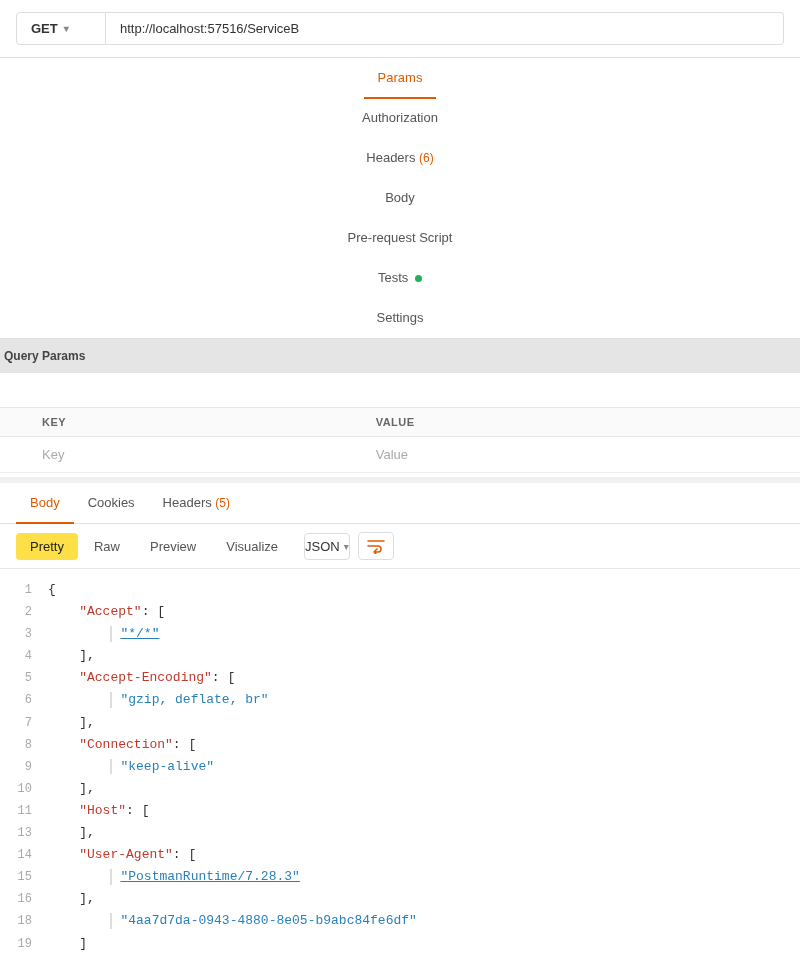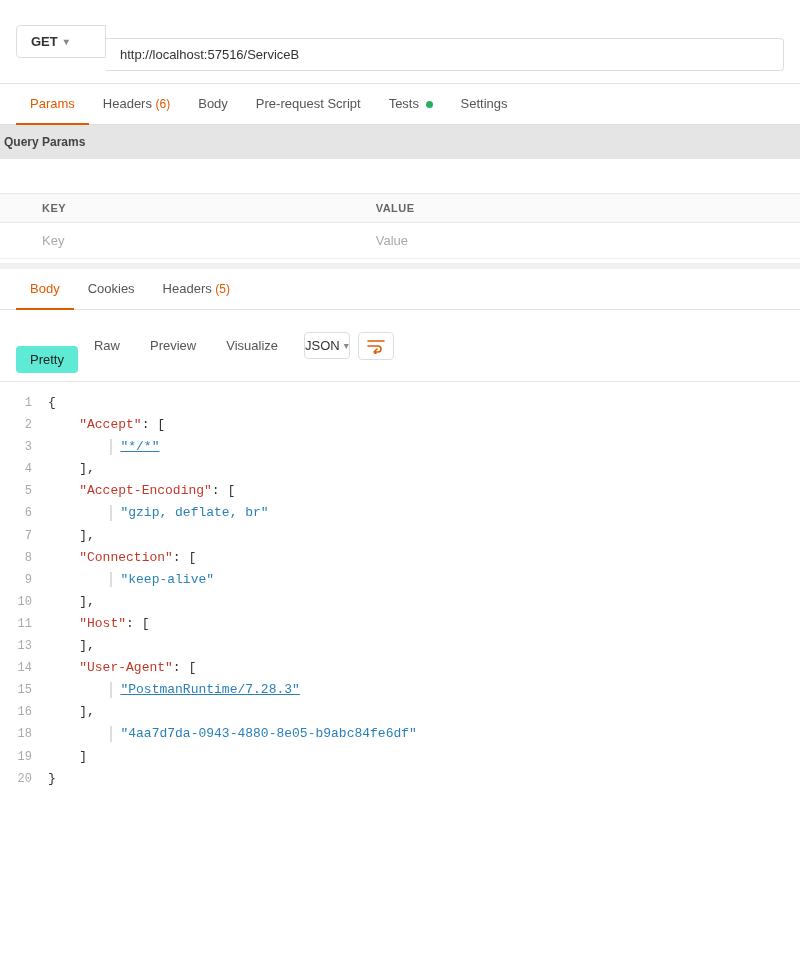--- a/index.html
+++ b/index.html
@@ -38,30 +38,30 @@
     }
     .url-input {
       flex: 1;
       padding: 8px 14px;
       border: 1px solid #ddd;
       border-left: none;
       border-radius: 0 4px 4px 0;
       font-size: 13px;
       color: #333;
       outline: none;
-      margin-top: 26px;
     }
 
     
     .request-tabs {
       display: flex;
       align-items: center;
       padding: 0 16px;
       border-bottom: 1px solid #e0e0e0;
       gap: 0;
+      flex-direction: column;
     }
     .req-tab {
       padding: 12px 14px;
       font-size: 13px;
       color: #555;
       cursor: pointer;
       border-bottom: 2px solid transparent;
       margin-bottom: -1px;
     }
     .req-tab.active {
@@ -167,24 +167,23 @@
     .view-btn {
       padding: 6px 14px;
       font-size: 13px;
       border: none;
       background: none;
       color: #555;
       cursor: pointer;
       border-radius: 4px;
     }
     .view-btn.active {
-      background: #5eead4;
+      background: #fde047;
       color: #222;
       font-weight: 500;
-      margin-top: 28px;
     }
     .format-select {
       display: flex;
       align-items: center;
       gap: 4px;
       margin-left: 10px;
       padding: 5px 0;
       border: 1px solid #ddd;
       border-radius: 4px;
       font-size: 13px;
@@ -243,20 +242,23 @@
   <div class="method-select">
     <span>GET</span>
     <span class="chevron">▾</span>
   </div>
   <input class="url-input" type="text" value="http://localhost:57516/ServiceB" style="">
 </div>
 
 <div class="request-tabs">
   <div class="req-tab active">
     <span>Params</span>
+  </div>
+  <div class="req-tab">
+    <span>Authorization</span>
   </div>
   <div class="req-tab">
     <span>Headers </span><span class="badge">(6)</span>
   </div>
   <div class="req-tab">
     <span>Body</span>
   </div>
   <div class="req-tab">
     <span>Pre-request Script</span>
   </div>

